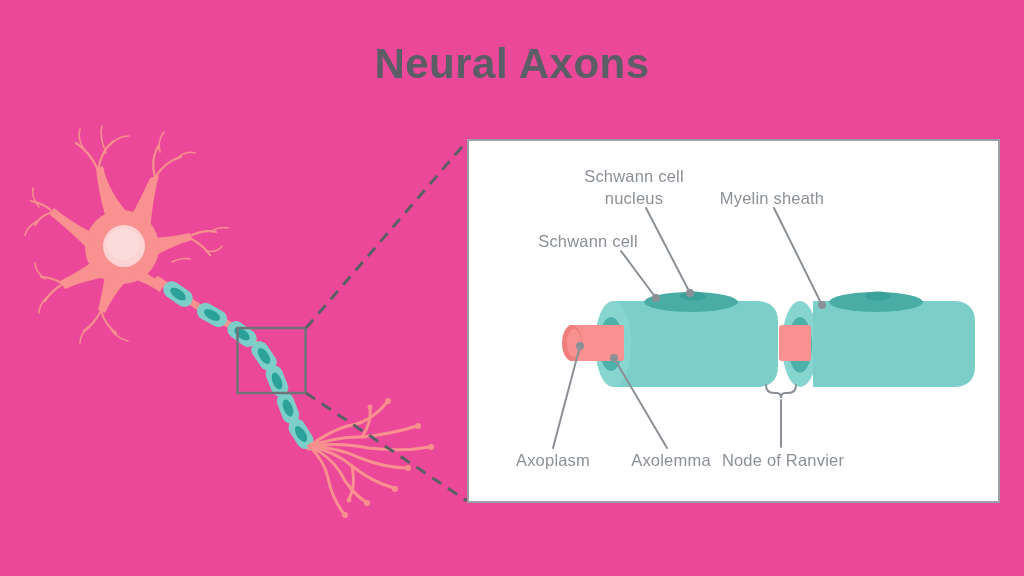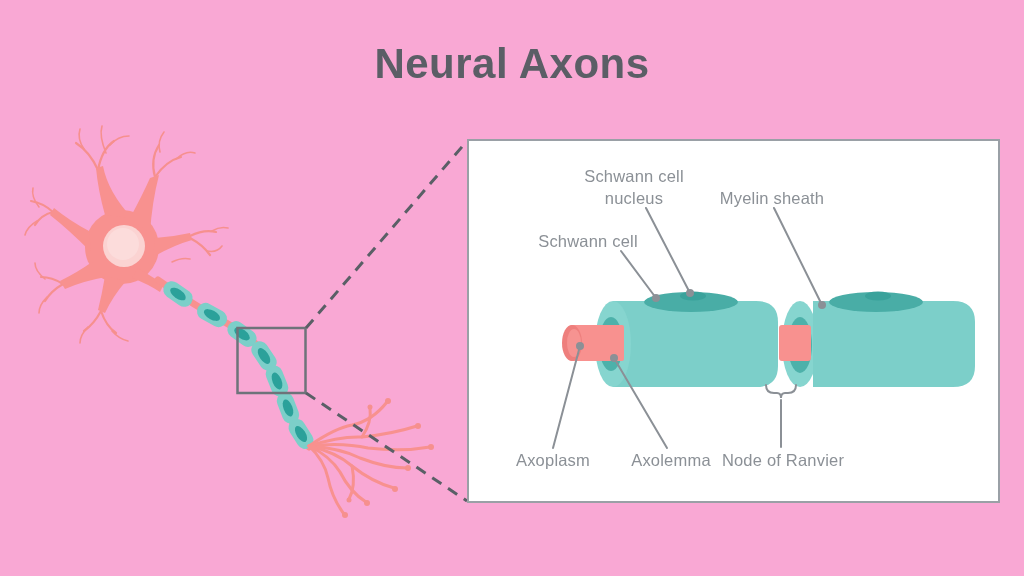--- a/index.html
+++ b/index.html
@@ -8,21 +8,21 @@
     background: #ffffff;
     width: 1024px;
     height: 576px;
     overflow: hidden;
     font-family: "Liberation Sans", sans-serif;
   }
   .stage {
     position: relative;
     width: 1024px;
     height: 576px;
-    background: #f9a8d4;
+    background: #ec4899;
   }
   svg text {
     font-family: "Liberation Sans", sans-serif;
   }
   .title-text {
     font-size: 42px;
     font-weight: bold;
     letter-spacing: 0.5px;
     fill: #5B5E66;
   }

